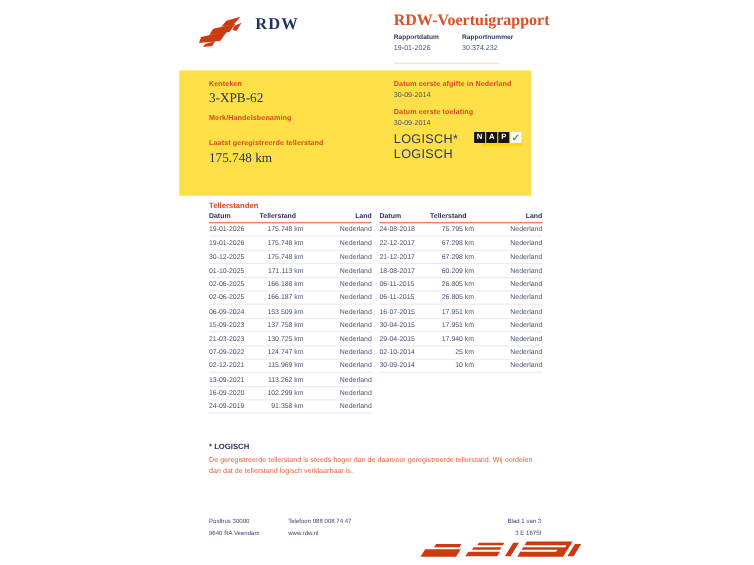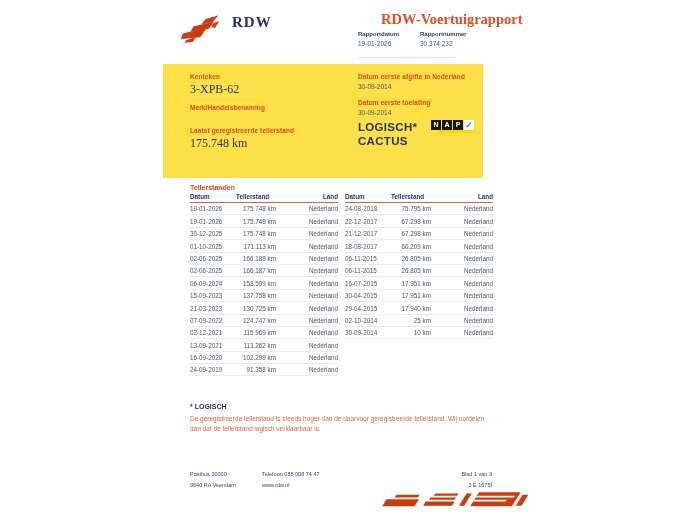--- a/index.html
+++ b/index.html
@@ -6,36 +6,36 @@
   html,body { width:685px; height:514px; background:#ffffff; overflow:hidden;
               font-family:"Liberation Sans", sans-serif; }
   .page { position:relative; width:542px; height:514px; background:#fff; }
 
   
   .logo-wrap { position:absolute; left:180px; top:12px; display:flex; align-items:flex-start; }
   .logo-svg { width:46px; height:34px; }
   .logo-text { font-family:"Liberation Serif", serif; font-weight:bold; font-size:15px;
                color:#223063; letter-spacing:1px; margin-left:6px; margin-top:2px; }
   .doc-title { position:absolute; left:358px; top:11px; font-family:"Liberation Serif", serif;
-               font-weight:bold; font-size:14.5px; color:#DD4E23;margin-left:23px; }
+               font-weight:bold; font-size:14.5px; color:#DD4E23; }
   .meta { position:absolute; top:31px; font-size:6px; color:#30396B; }
   .meta .mlabel { font-weight:bold; display:block; margin-bottom:3px; }
   .meta .mval { font-weight:normal; color:#4B5273; font-size:6.5px; }
   .meta-divider { position:absolute; left:358px; top:57px; width:96px; height:1px; background:#F4DACF; }
 
   
   .vbox { position:absolute; left:163px; top:64px; width:320px; height:114px; background:#fde047; }
   .lbl { color:#D9481F; font-weight:bold; font-size:6.5px; letter-spacing:.1px; }
   .big-val { font-family:"Liberation Serif", serif; font-size:12px; color:#2C3358; margin-top:2px; }
   .sm-val { font-size:6.5px; color:#4B5273; margin-top:3px; }
   .vcol-left  { position:absolute; left:27px; top:9px; }
   .vcol-right { position:absolute; left:195px; top:9px; }
   .fld { margin-bottom:7px; }
   .fld-gap { margin-top:16px; }
-  .oordeel { position:absolute; left:195px; top:56px; font-size:11.5px; font-weight:bold;
+  .oordeel { position:absolute; left:195px; top:56px; font-size:11.5px; font-weight:normal;
              color:#2A3568; line-height:14px; letter-spacing:.3px; }
   .nap { position:absolute; left:268px; top:56px; width:44px; height:16px; }
   .nap-bar { position:absolute; left:7px; top:7px; width:37px; height:6px; background:#FFD60A; }
   .nap-sq { position:absolute; top:0; width:10px; height:10px; background:#151515; color:#fff;
             font-weight:bold; font-size:7px; text-align:center; line-height:10px; }
   .nap-chk { position:absolute; top:0; width:10px; height:10px; background:#fff; color:#2F9B3C;
              font-weight:bold; font-size:9px; text-align:center; line-height:10px; }
 
   
   .section-title { position:absolute; left:190px; top:184px; font-size:7px; font-weight:bold; color:#D9481F; }
@@ -113,21 +113,21 @@
         <div class="lbl">Datum eerste afgifte in Nederland</div>
         <div class="sm-val">30-09-2014</div>
       </div>
       <div class="fld" style="margin-top:9px;">
         <div class="lbl">Datum eerste toelating</div>
         <div class="sm-val">30-09-2014</div>
       </div>
     </div>
     <div class="oordeel">
       <div>LOGISCH*</div>
-      <div>CACTUS</div>
+      <div>LOGISCH</div>
     </div>
     <div class="nap">
       <div class="nap-bar"></div>
       <div class="nap-sq" style="left:0;">N</div>
       <div class="nap-sq" style="left:11px;">A</div>
       <div class="nap-sq" style="left:22px;">P</div>
       <div class="nap-chk" style="left:33px;">✓</div>
     </div>
   </div>
 

